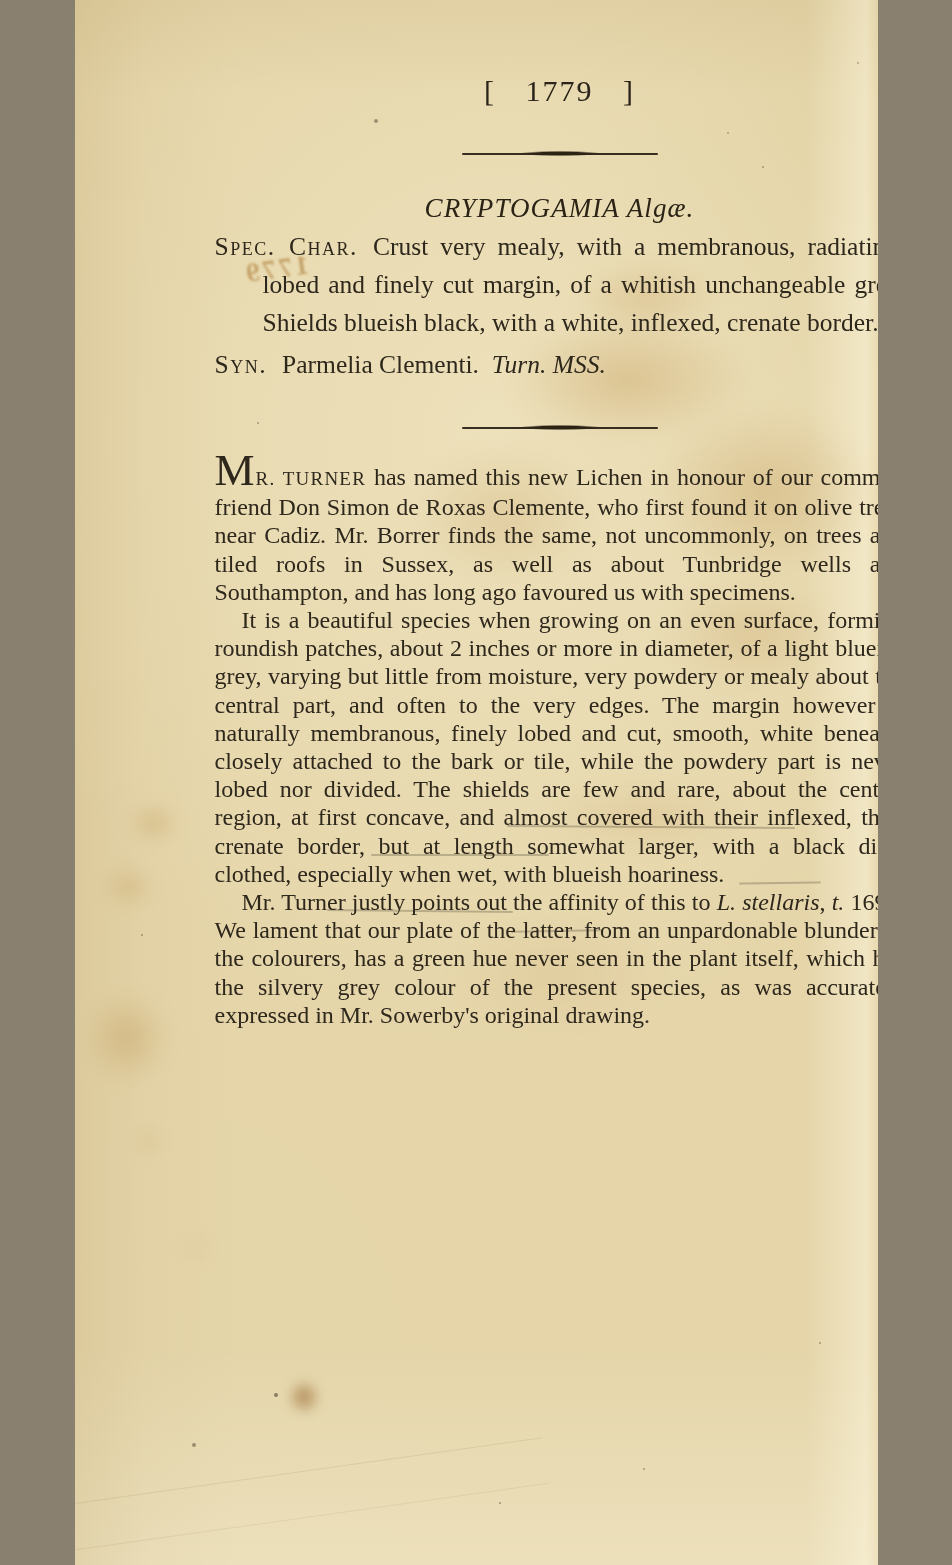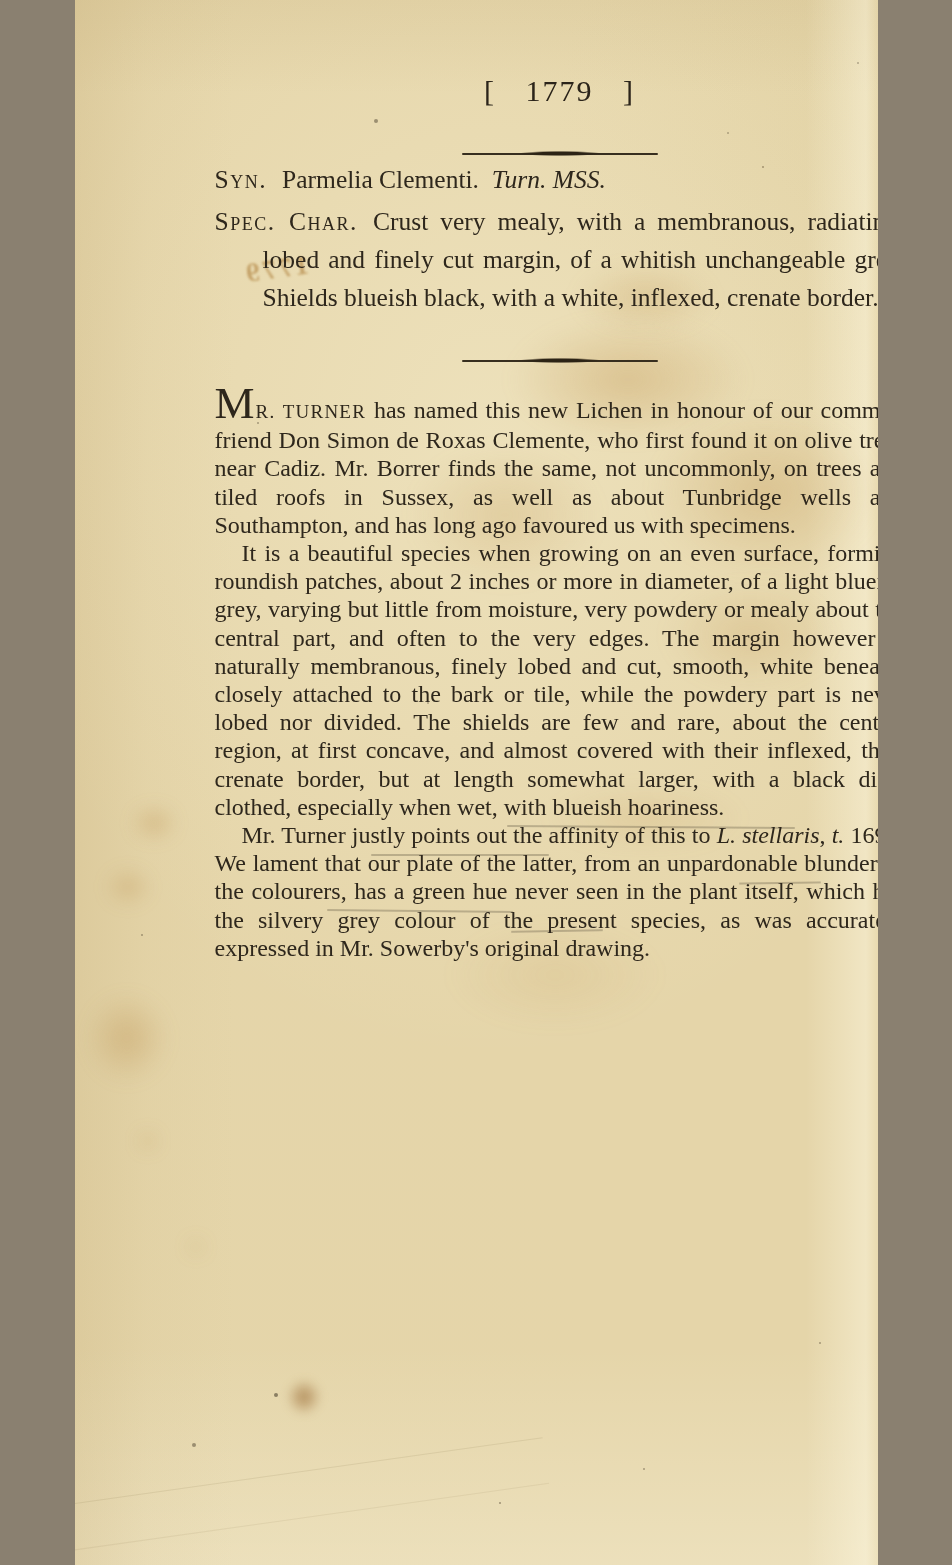--- a/index.html
+++ b/index.html
@@ -139,25 +139,26 @@
   <div class="crease"></div>
 
   <div class="content">
 
     <div class="pageno">[ 1779 ]</div>
 
 
 
     <div class="rule"></div>
 
+    <div class="classification">CRYPTOGAMIA Algæ.</div>
 
 
+    <p class="hang spec"><span class="label">Spec. Char.</span><span>Crust very mealy, with a membranous, radiating, lobed and finely cut margin, of a whitish unchangeable grey.  Shields blueish black, with a white, inflexed, crenate border.</span></p>
+
     <p class="hang syn"><span class="label">Syn.</span><span>Parmelia Clementi.</span>&nbsp; <span class="it">Turn. MSS.</span></p>
-
-    <p class="hang spec"><span class="label">Spec. Char.</span><span>Crust very mealy, with a membranous, radiating, lobed and finely cut margin, of a whitish unchangeable grey.  Shields blueish black, with a white, inflexed, crenate border.</span></p>
 
     <div class="rule rule-bottom"></div>
 
     <p class="para p1"><span class="initial">M</span><span class="lead">R. TURNER</span><span> has named this new Lichen in honour of our common friend Don Simon de Roxas Clemente, who first found it on olive trees near Cadiz.  Mr. Borrer finds the same, not uncommonly, on trees and tiled roofs in Sussex, as well as about Tunbridge wells and Southampton, and has long ago favoured us with specimens.</span></p>
 
     <p class="para p2">It is a beautiful species when growing on an even surface, forming roundish patches, about 2 inches or more in diameter, of a light blueish grey, varying but little from moisture, very powdery or mealy about the central part, and often to the very edges.  The margin however is naturally membranous, finely lobed and cut, smooth, white beneath, closely attached to the bark or tile, while the powdery part is never lobed nor divided.  The shields are few and rare, about the central region, at first concave, and almost covered with their inflexed, thin, crenate border, but at length somewhat larger, with a black disk, clothed, especially when wet, with blueish hoariness.</p>
 
     <p class="para p3"><span>Mr. Turner justly points out the affinity of this to </span><span class="it">L. stellaris</span><span>, </span><span class="it">t.</span><span> 1697.  We lament that our plate of the latter, from an unpardonable blunder of the colourers, has a green hue never seen in the plant itself, which has the silvery grey colour of the present species, as was accurately expressed in Mr. Sowerby's original drawing.</span></p>
 
   </div>

